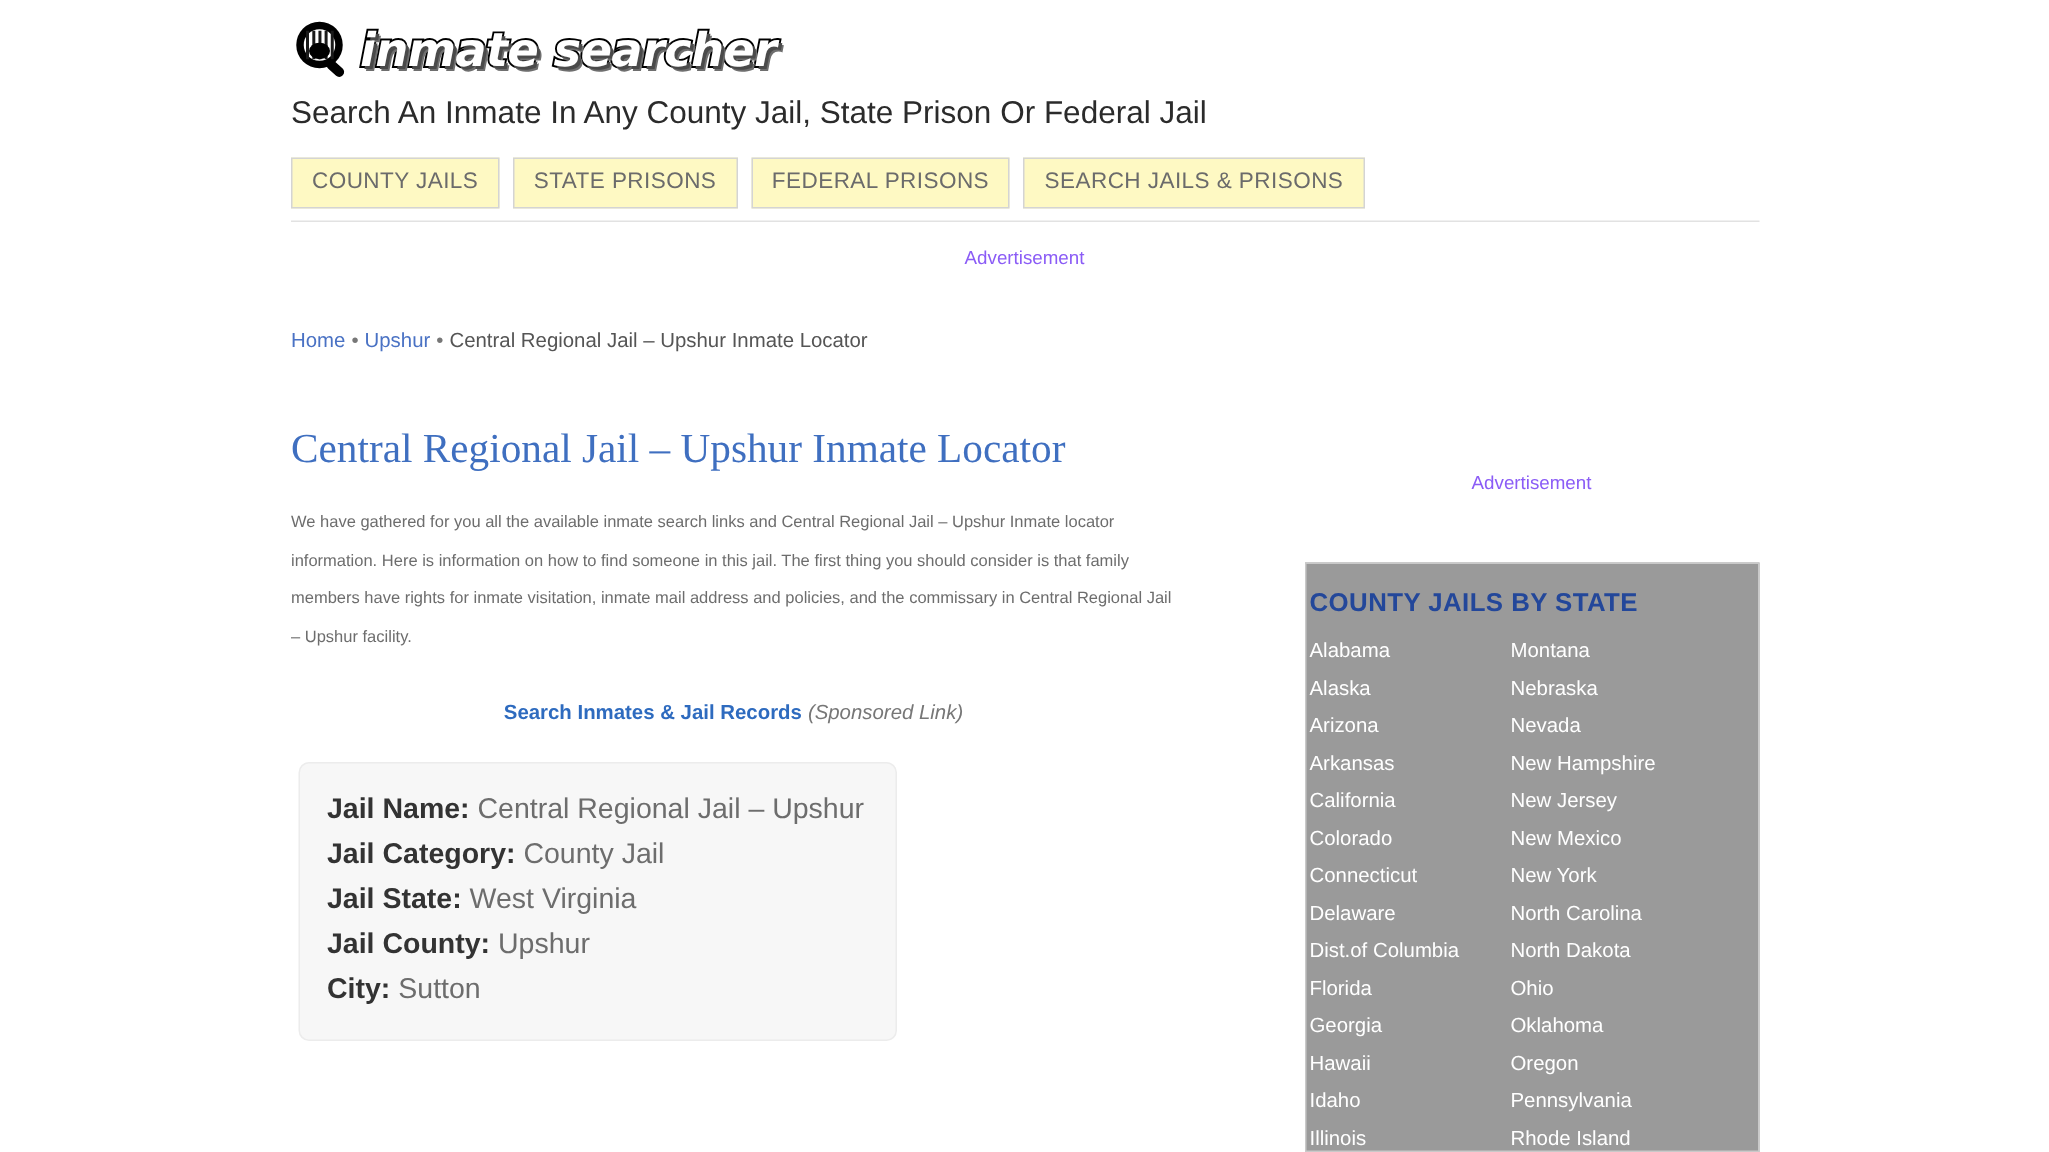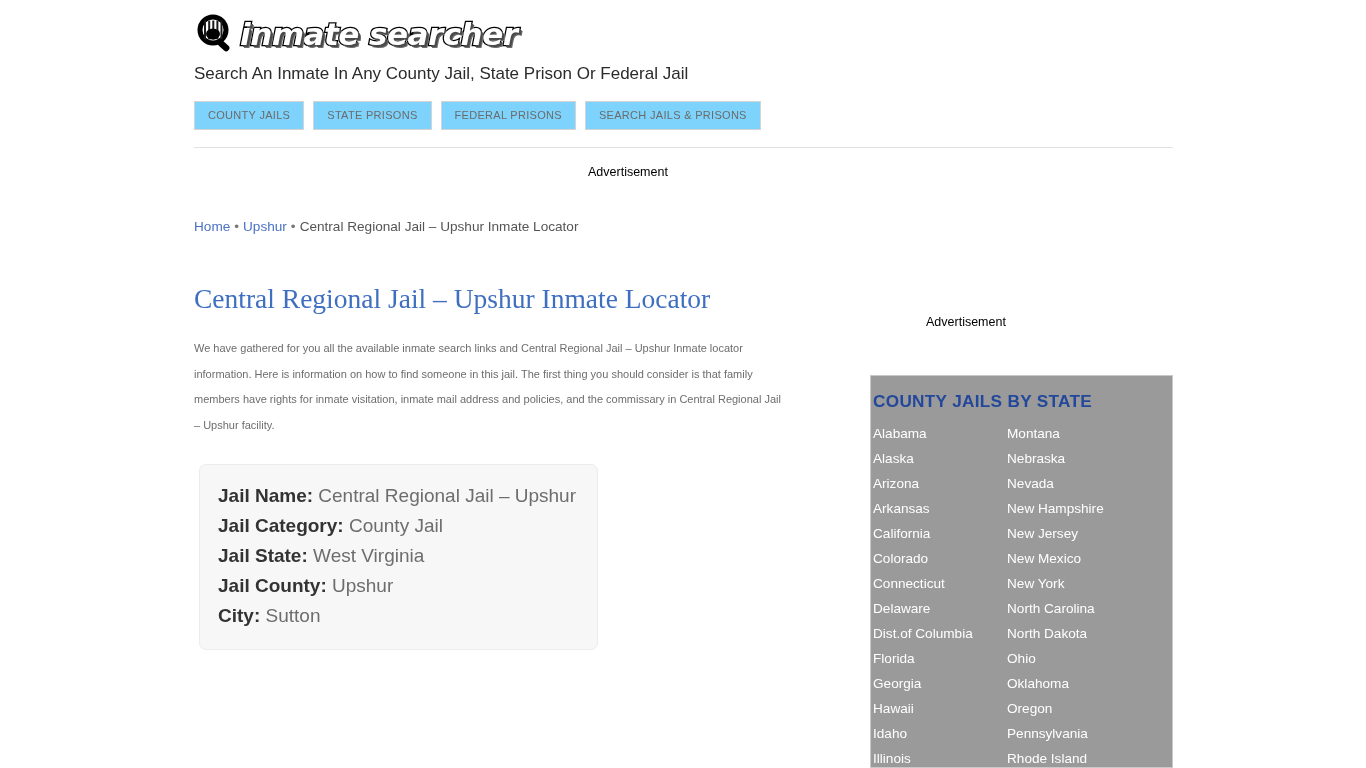--- a/index.html
+++ b/index.html
@@ -20,46 +20,46 @@
     font-family: "DejaVu Sans", sans-serif;
     font-size: 31px; font-weight: bold; font-style: italic;
     letter-spacing: -0.5px;
     color: #ffffff;
     -webkit-text-stroke: 2.6px #000000;
     paint-order: stroke fill;
     text-shadow: 2px 2px 0 #4a4a4a, 3px 3px 0 #6e6e6e;
     margin-left: 2px; white-space: nowrap;
   }
   .tagline {
-    font-size: 17px; color: #2b2b2b; margin-top: 8px;
+    font-size: 21px; color: #2b2b2b; margin-top: 8px;
     font-family: "Liberation Sans", sans-serif; white-space: nowrap;
   }
   .nav { margin-top: 17px; display: flex; gap: 9px; }
   .nav-btn {
     border: 1px solid #d4d4d4;
-    background: #7dd3fc;
+    background: #fef9c3;
     color: #6b6b6b;
-    font-size: 11px;
+    font-size: 15px;
     letter-spacing: 0.3px;
     padding: 7px 13px 8px 13px;
     line-height: 1.1;
     white-space: nowrap;
     cursor: pointer;
   }
   .nav-divider {
     position: absolute; left: 194px; top: 147px;
     width: 979px; height: 1px; background: #e2e2e2;
   }
 
   
   .ad-label {
     position: absolute;
-    font-size: 12.5px; color: #000000;
+    font-size: 12.5px; color: #8b5cf6;
     font-family: "Liberation Sans", sans-serif;
-    white-space: nowrap;
+    text-align: center; white-space: nowrap;
   }
   #ad-top { left: 588px; top: 165px; width: 190px; }
   #ad-side { left: 926px; top: 315px; width: 190px; }
 
   
   .main { position: absolute; left: 194px; top: 219px; width: 600px; }
   .breadcrumb { font-size: 13.6px; color: #555555; line-height: 1.2; white-space: nowrap; }
   .breadcrumb a { color: #4a72c4; text-decoration: none; cursor: pointer; }
   .breadcrumb .sep { color: #777777; margin: 0 4px; }
 
@@ -184,20 +184,23 @@
 
   <div class="main">
     <div class="breadcrumb">
       <a>Home</a><span class="sep">•</span><a>Upshur</a><span class="sep">•</span><span>Central Regional Jail – Upshur Inmate Locator</span>
     </div>
 
     <h1 class="entry-title">Central Regional Jail – Upshur Inmate Locator</h1>
 
     <p class="intro">We have gathered for you all the available inmate search links and Central Regional Jail – Upshur Inmate locator information. Here is information on how to find someone in this jail. The first thing you should consider is that family members have rights for inmate visitation, inmate mail address and policies, and the commissary in Central Regional Jail – Upshur facility.</p>
 
+    <div class="sponsored">
+      <a>Search Inmates &amp; Jail Records</a><span class="note">(Sponsored Link)</span>
+    </div>
 
 
     <div class="info-box">
       <div class="info-row">
         <b>Jail Name:</b>
         <span>Central Regional Jail – Upshur</span>
       </div>
       <div class="info-row">
         <b>Jail Category:</b>
         <span>County Jail</span>

